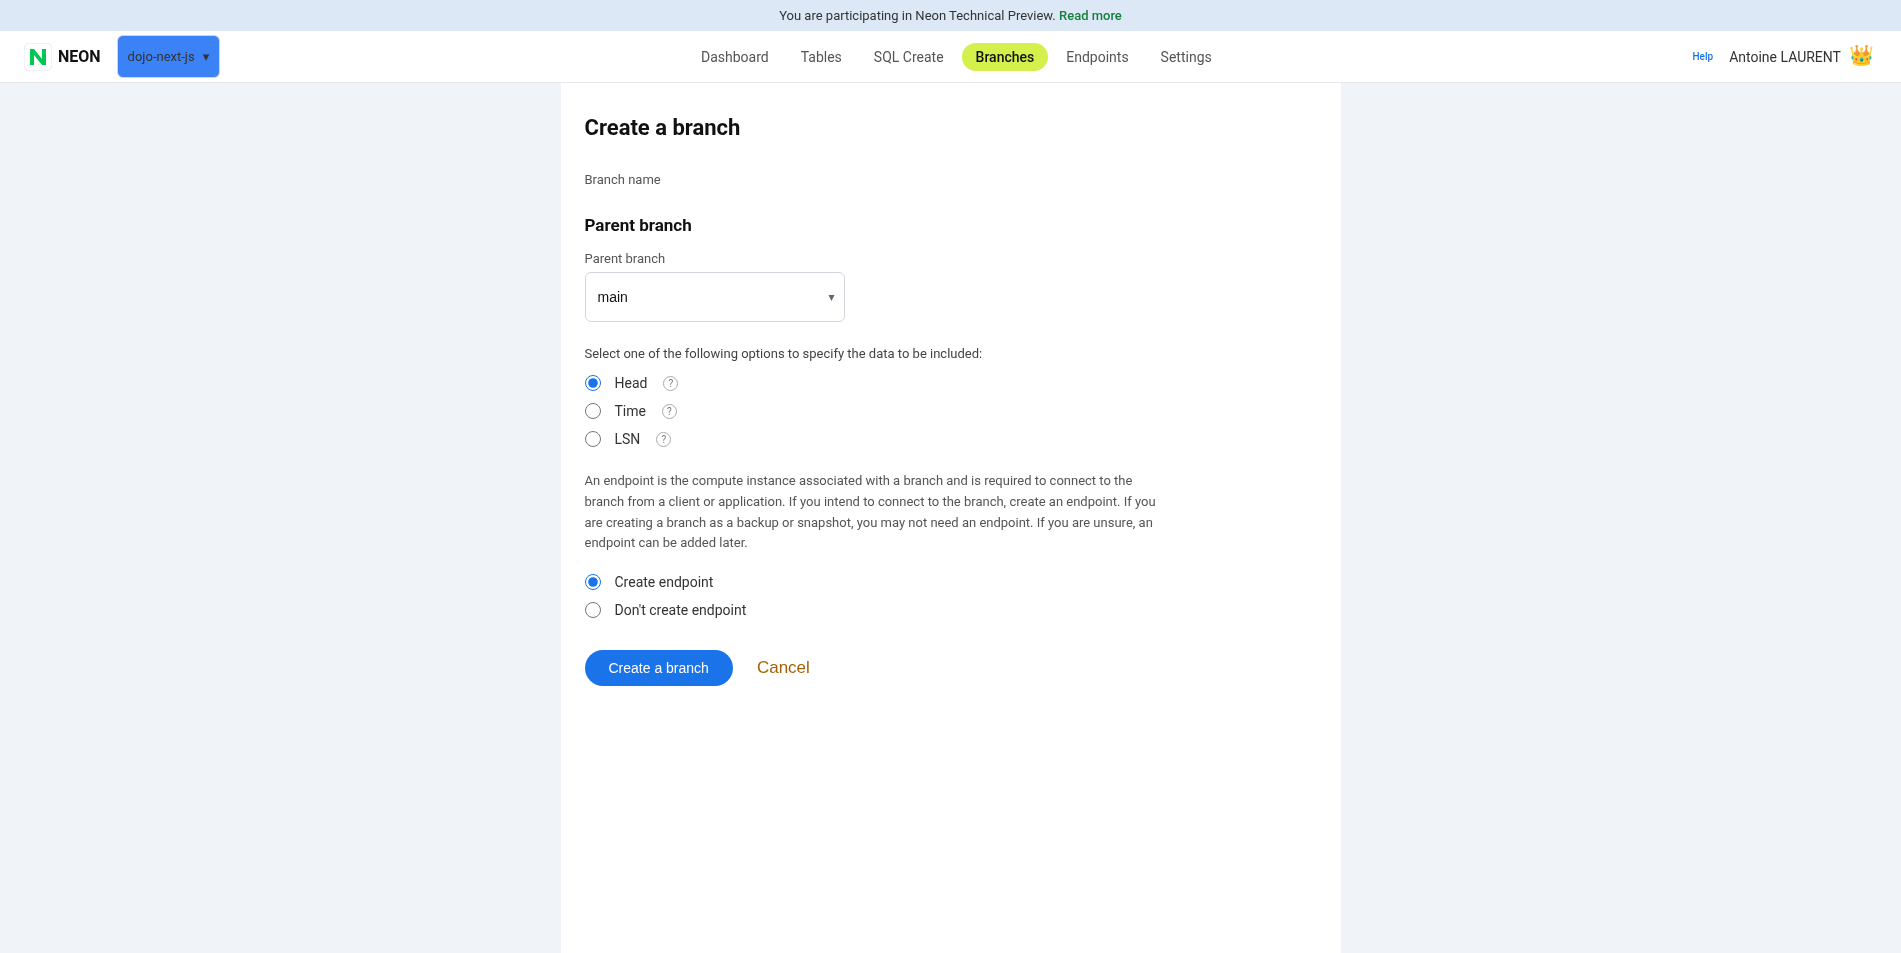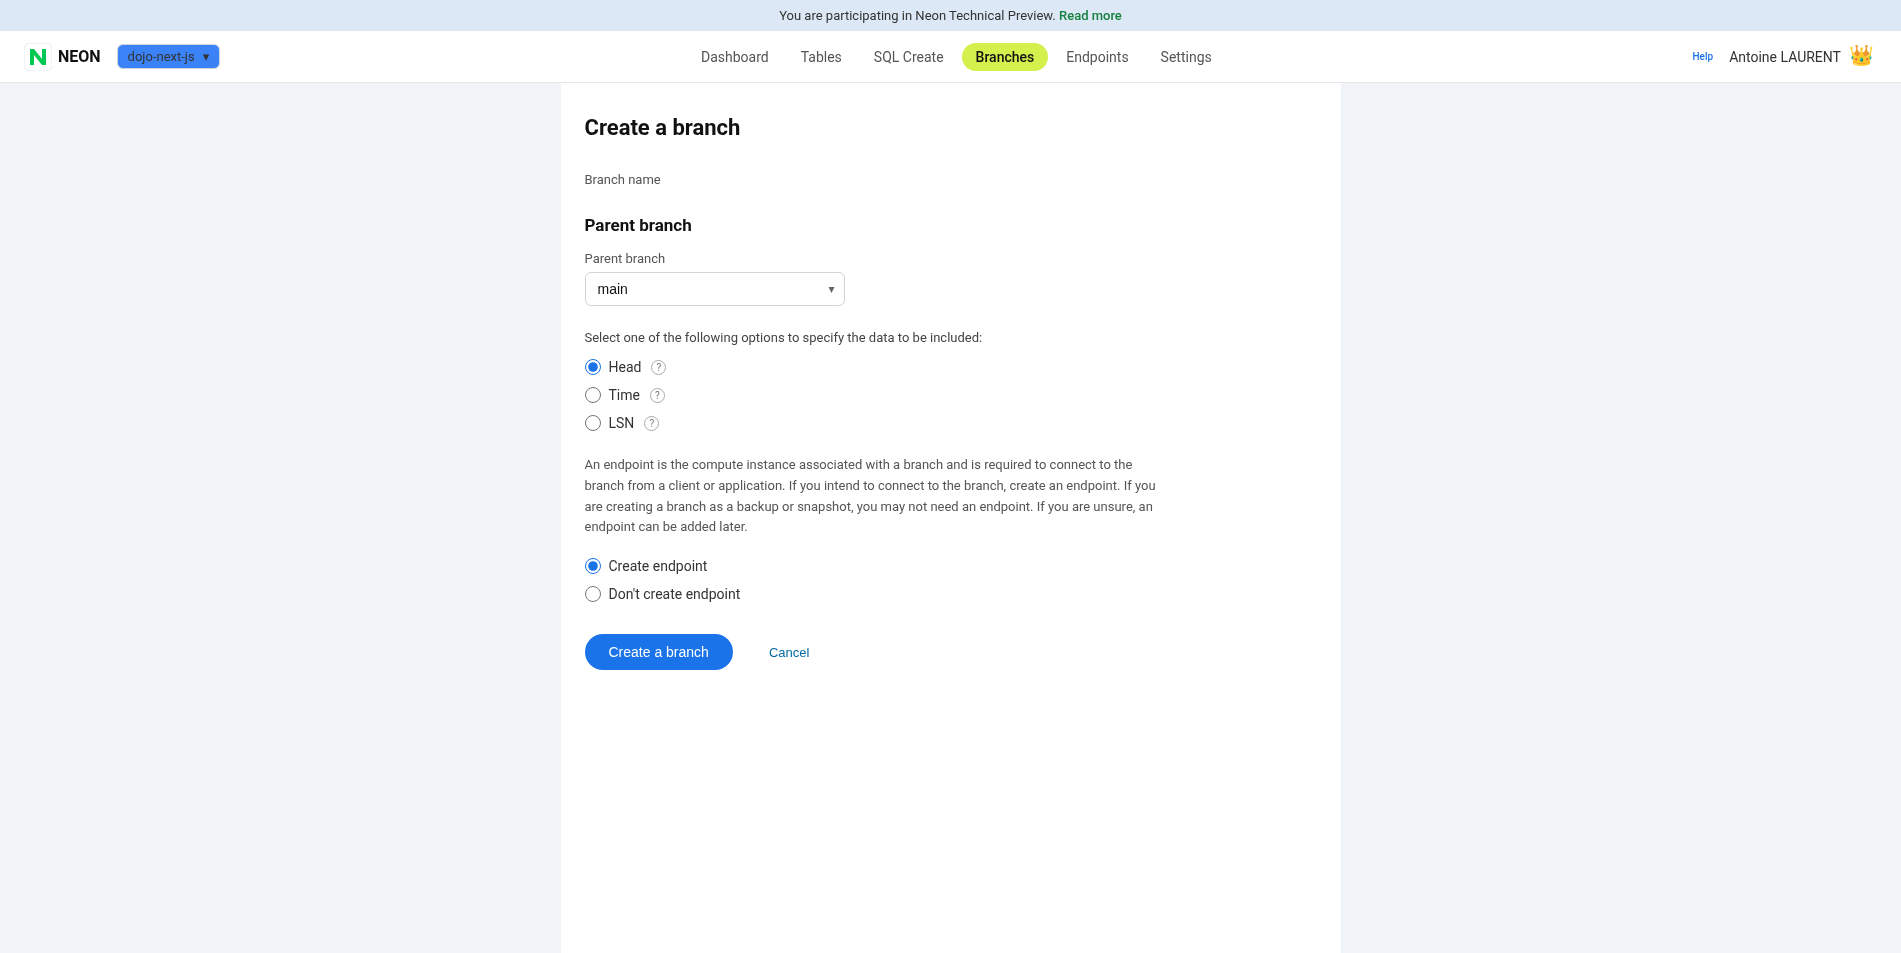--- a/index.html
+++ b/index.html
@@ -17,21 +17,20 @@
       color: #15803d;
       text-decoration: none;
       font-weight: 500;
     }
 
     
     .navbar {
       background: #fff;
       border-bottom: 1px solid #e5e7eb;
       display: flex;
-      align-items: center;
       padding: 4px 24px;
       height: 52px;
     }
     .navbar-logo {
       display: flex;
       align-items: center;
       gap: 6px;
       font-weight: 700;
       font-size: 16px;
       color: #111;
@@ -154,21 +153,21 @@
 
     .select-wrapper {
       position: relative;
       width: 260px;
       margin-bottom: 24px;
     }
     .form-select {
       width: 100%;
       border: 1px solid #d1d5db;
       border-radius: 6px;
-      padding: 8px 12px;
+      padding: 16px 12px;
       font-size: 14px;
       color: #111;
       background: #fff;
       appearance: none;
       cursor: pointer;
       outline: none;
     }
     .select-chevron {
       position: absolute;
       right: 10px;
@@ -181,21 +180,21 @@
 
     .radio-options-label {
       font-size: 13px;
       color: #444;
       margin-bottom: 14px;
     }
 
     .radio-option {
       display: flex;
       align-items: center;
-      gap: 8px;
+      gap: 14px;
       margin-bottom: 12px;
       cursor: pointer;
     }
     .radio-option input[type="radio"] {
       accent-color: #1a73e8;
       width: 16px;
       height: 16px;
       cursor: pointer;
     }
     .radio-label {
@@ -241,25 +240,24 @@
       border: none;
       border-radius: 24px;
       padding: 10px 24px;
       font-size: 14px;
       font-weight: 500;
       cursor: pointer;
     }
     .btn-cancel {
       background: none;
       border: none;
-      color: #0369a1;
-      font-size: 13px;
-      font-weight: 500;
-      cursor: pointer;
-      margin-left: 12px;
+      color: #a16207;
+      font-size: 17px;
+      font-weight: 500;
+      cursor: pointer;
     }
   </style>
 </head>
 <body>
 
 <div class="top-banner">
   <span>You are participating in Neon Technical Preview.</span>
   <a href="#">Read more</a>
 </div>
 

